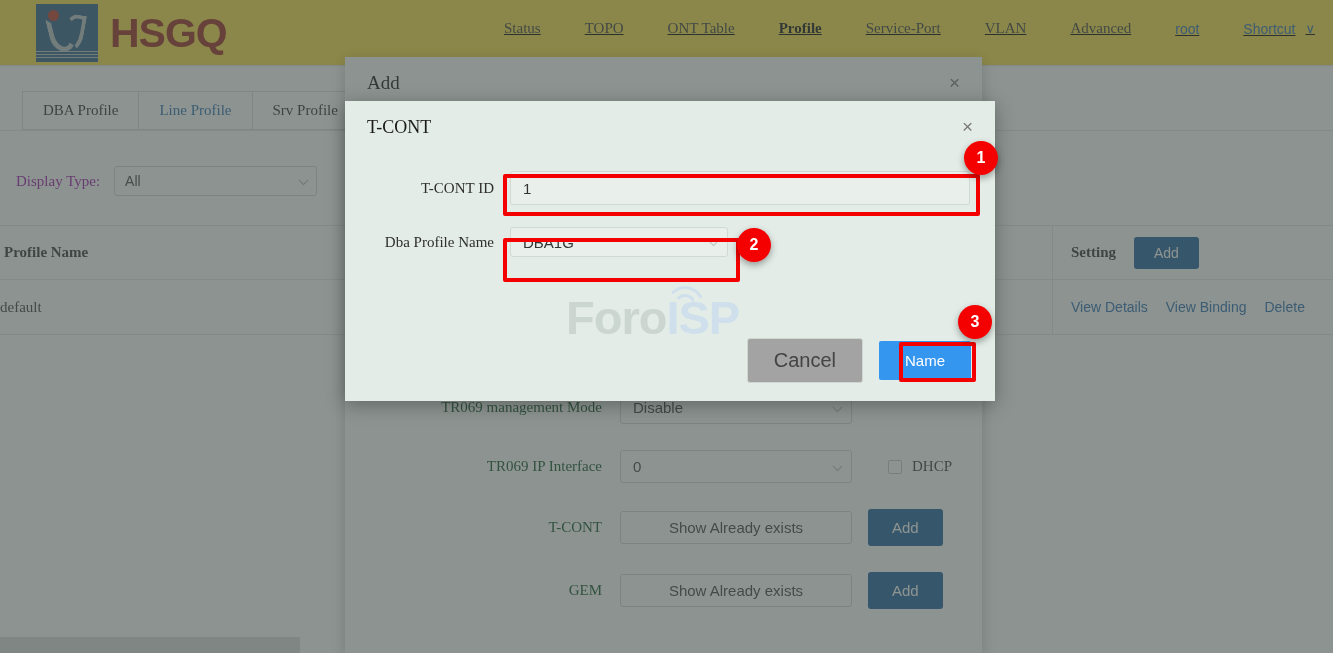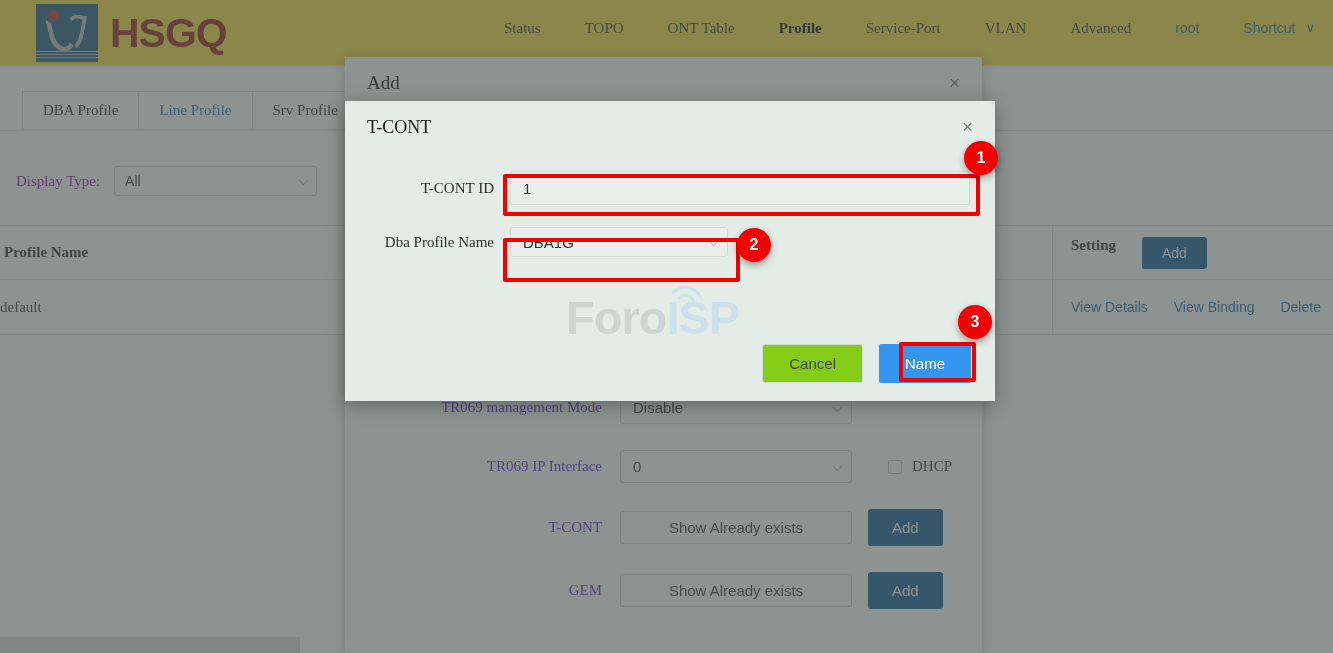--- a/index.html
+++ b/index.html
@@ -43,22 +43,23 @@
   }
   .logo-mark .lines {
     position:absolute; left:0; bottom:2px; width:62px; height:9px;
     background: repeating-linear-gradient(to bottom,#b9c3c7 0 1px, #2e5f8a 1px 3px);
   }
   .logo-text {
     margin-left:12px; color:#9e2a20; font-weight:bold; font-size:41px;
     letter-spacing:-1px; font-family:"Liberation Sans", sans-serif;
   }
   .nav {
-    position:absolute; right:18px; top:20px; display:flex; align-items:flex-start; gap:0;
+    position:absolute; right:18px; top:20px; display:flex; align-items:flex-end; gap:0;
     font-size:15px;
+    text-decoration:underline;
   }
   .nav a {
     color:#3b3b3b; text-decoration:none; padding:0 22px; white-space:nowrap;
   }
   .nav a.active { color:#111; font-weight:bold; }
   .nav a.link { color:#2f6fb5; }
   .nav .caret { color:#2f6fb5; margin-left:6px; font-size:13px; }
 
   
   .tabs {
@@ -95,21 +96,21 @@
     position:absolute; left:0; top:225px; width:1333px;
   }
   .thead, .trow { display:flex; align-items:center; height:55px; }
   .thead { border-top:1px solid #e8e8e8; border-bottom:1px solid #e8e8e8; }
   .trow  { border-bottom:1px solid #e8e8e8; }
   .th {
     font-size:15px; font-weight:bold; color:#333; padding-left:18px;
   }
   .td { font-size:15px; color:#3c3c3c; padding-left:18px; }
   .col-name { width:1053px; border-right:1px solid #e8e8e8; height:55px; display:flex; align-items:center; }
-  .col-set  { width:280px; display:flex; align-items:flex-start; padding-left:18px; gap:26px; }
+  .col-set  { width:280px; display:flex; align-items:center; padding-left:18px; gap:18px; }
   .btn-blue {
     background:#1f5f9e; color:#fff; border:none; border-radius:3px;
     font-size:14px; padding:8px 20px; font-family:"Liberation Sans", sans-serif;
     cursor:pointer;
   }
   .link { color:#2f6fb5; font-size:14px; font-family:"Liberation Sans", sans-serif; cursor:pointer; }
 
   
   #overlay {
     position:absolute; inset:0; background:rgba(70,80,76,0.62);
@@ -125,21 +126,21 @@
     background:#ffffff; box-shadow:0 3px 14px rgba(0,0,0,.25);
   }
   #add-dialog .dlg-head {
     height:52px; display:flex; align-items:center; justify-content:space-between;
     padding:0 22px; font-size:19px; color:#111;
   }
   .dlg-x { color:#7c7c7c; font-size:19px; cursor:pointer; font-family:"Liberation Sans", sans-serif; }
   .form-row { display:flex; align-items:center; margin-bottom:26px; }
   .form-label {
     width:275px; text-align:right; padding-right:18px;
-    font-size:15px; color:#6d28d9;
+    font-size:15px; color:#14532d;
   }
   .fld {
     width:232px; height:33px; border:1px solid #d4d4d4; border-radius:3px;
     background:#fff; display:flex; align-items:center; padding:0 12px;
     font-size:15px; color:#3f3f3f; font-family:"Liberation Sans", sans-serif;
     position:relative;
   }
   .fld .chev {
     position:absolute; right:10px; top:50%; transform:translateY(-60%) rotate(45deg);
     width:7px; height:7px; border-right:1.5px solid #bdbdbd; border-bottom:1.5px solid #bdbdbd;
@@ -179,22 +180,22 @@
     font-size:15px; color:#333; font-family:"Liberation Sans", sans-serif; position:relative;
   }
   .t-select .chev {
     position:absolute; right:10px; top:50%; transform:translateY(-60%) rotate(45deg);
     width:7px; height:7px; border-right:1.5px solid #b9c4bd; border-bottom:1.5px solid #b9c4bd;
   }
   .t-actions {
     position:absolute; right:24px; bottom:18px; display:flex; align-items:center; gap:16px;
   }
   .btn-cancel {
-    background:#84cc16; border:1px solid #cfd7d2; border-radius:3px;
-    font-size:15px; color:#444; padding:10px 26px;
+    background:#a3a3a3; border:1px solid #cfd7d2; border-radius:3px;
+    font-size:20px; color:#444; padding:10px 26px;
     font-family:"Liberation Sans", sans-serif; cursor:pointer;margin-left:14px;
   }
   .btn-apply {
     background:#3596f0; border:none; border-radius:2px; color:#fff;
     font-size:15px; padding:11px 26px; font-family:"Liberation Sans", sans-serif; cursor:pointer;
   }
 
   
   #watermark {
     position:absolute; left:566px; top:288px; width:200px; height:60px;

